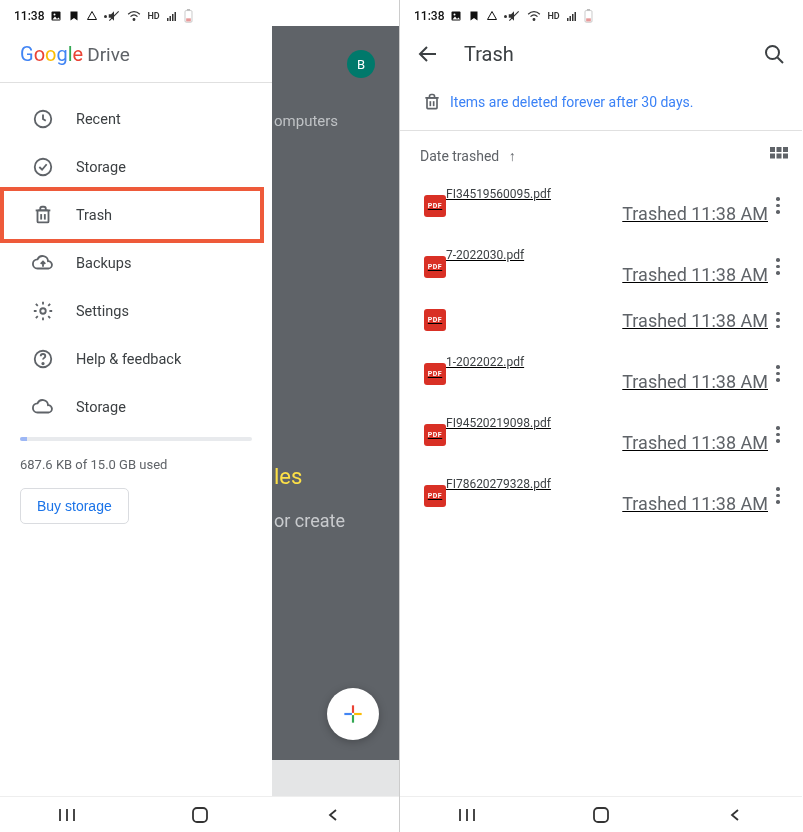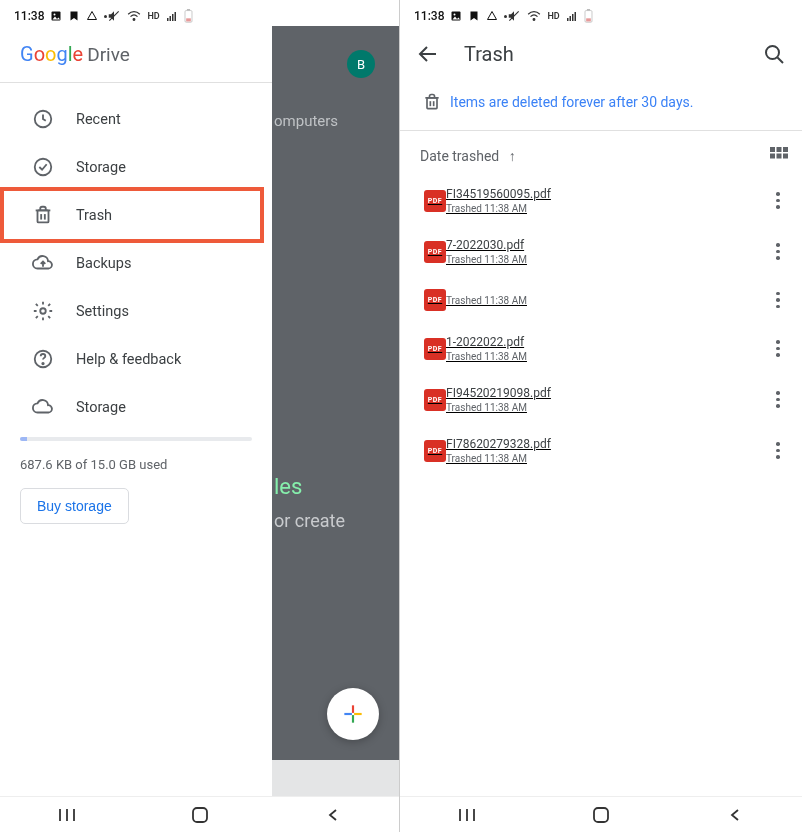--- a/index.html
+++ b/index.html
@@ -34,21 +34,21 @@
   .progress-fill { height: 100%; background: #9db7f5; width: 3%; }
   .storage-text { font-size: 13px; color: #5f6368; margin-bottom: 16px; }
   .buy-btn { border: 1px solid #dadce0; background: #fff; color: #1a73e8; font-size: 14px; font-weight: 500; padding: 9px 16px; border-radius: 5px; cursor: pointer; }
 
   
   .dim-under { position: absolute; top: 26px; left: 272px; right: 0; bottom: 36px; background: #5f6368; z-index: 1; }
   .dim-under::after { content: ""; position: absolute; inset: 0; background: rgba(0,0,0,0.0); }
   .dim-content { position: relative; width: 100%; height: 100%; color: #c9cbce; }
   .avatar { width: 28px; height: 28px; border-radius: 50%; background: #00796b; color: #fff; font-size: 13px; display: flex; align-items: center; justify-content: center; position: absolute; top: 24px; right: 24px; }
   .dim-text1 { position: absolute; top: 86px; left: 2px; color: #bfc2c5; font-size: 15px; }
-  .dim-text2 { position: absolute; top: 448px; left: 2px; color: #86efac; font-weight: 400; font-size: 22px; }
+  .dim-text2 { position: absolute; top: 438px; left: 2px; color: #fde047; font-weight: 400; font-size: 22px; }
   .dim-text3 { position: absolute; top: 484px; left: 2px; color: #c9cbce; font-size: 18px; }
   .fab { position: absolute; bottom: 56px; right: 20px; width: 52px; height: 52px; border-radius: 50%; background: #fff; box-shadow: 0 2px 8px rgba(0,0,0,0.25); display: flex; align-items: center; justify-content: center; font-size: 26px; }
   .fab svg { width: 26px; height: 26px; }
   .files-tab { position: absolute; bottom: 4px; right: 34px; text-align: center; color: #1a73e8; font-size: 12px; font-weight: 500; }
   .files-tab svg { width: 22px; height: 18px; fill: #1a73e8; }
   .bottom-bar-bg { position:absolute; bottom:0; left:0; right:0; height:36px; background:#e4e5e6; }
 
   
   .navbar { display: flex; align-items: center; justify-content: space-around; height: 36px; border-top: 1px solid #eee; background: #fff; }
   .navbar .nb { width: 30px; height: 30px; display: flex; align-items: center; justify-content: center; color: #333; }
@@ -61,21 +61,21 @@
   .appbar .search { width: 24px; height: 24px; color: #3c4043; }
   .banner { display: flex; align-items: center; gap: 8px; padding: 10px 22px 18px 22px; border-bottom: 1px solid #e0e0e0; color: #3b82f6; font-size: 14px; }
   .banner .bico { width: 20px; height: 20px; color: #5f6368; }
   .sortrow { display: flex; align-items: center; justify-content: space-between; padding: 16px 14px 10px 20px; color: #5f6368; font-size: 14px; }
   .sortrow .arrow-up { margin-left: 6px; }
   .file-list { flex: 1; overflow: auto; }
   .file-row { display: flex; align-items: center; padding: 12px 14px 12px 24px; text-decoration: underline; }
   .pdf-badge { width: 22px; height: 22px; background: #d93025; color: #fff; font-size: 7px; font-weight: 700; display: flex; align-items: center; justify-content: center; border-radius: 3px; flex-shrink: 0; letter-spacing: 0.5px; }
   .file-meta { flex: 1; display: flex; flex-direction: column; gap: 2px; }
   .file-name { font-size: 12px; color: #3c4043; }
-  .file-sub { font-size: 10px; color: #5f6368; }
+  .file-sub { font-size: 18px; color: #5f6368; text-align: right; }
   .kebab { width: 20px; height: 20px; display: flex; flex-direction: column; align-items: center; justify-content: center; gap: 3px; cursor: pointer; }
   .kebab span { width: 3.5px; height: 3.5px; border-radius: 50%; background: #5f6368; }
 
   svg { display: block; }
 </style>
 </head>
 <body>
 
 <div class="app">
 

